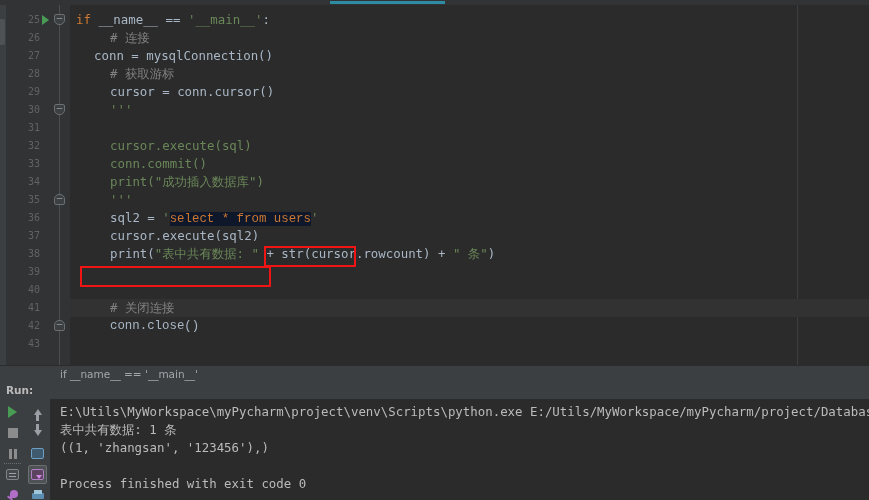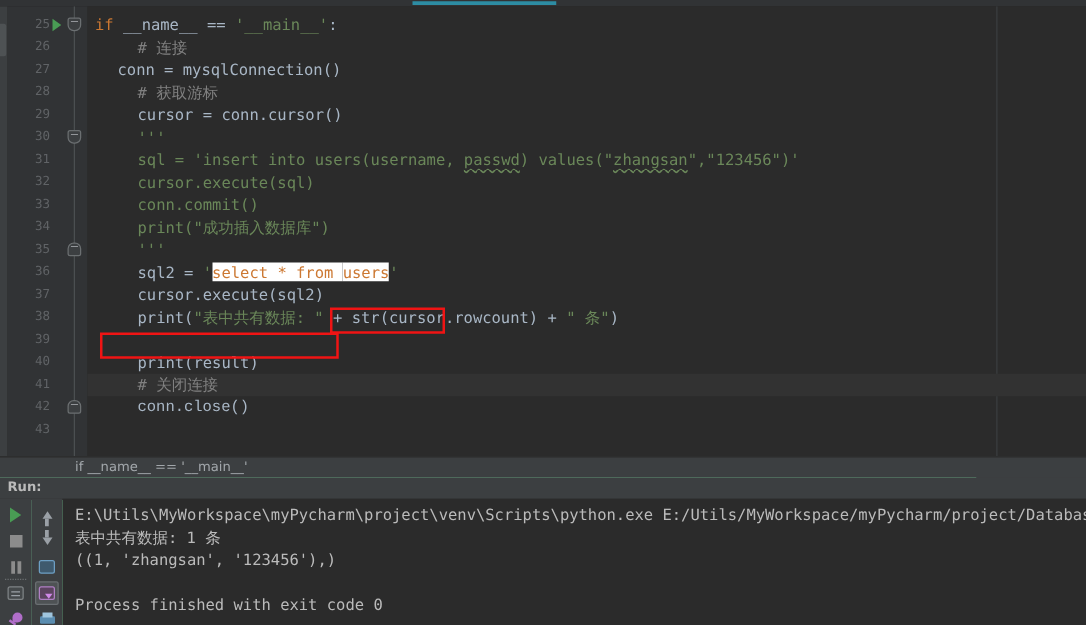--- a/index.html
+++ b/index.html
@@ -136,22 +136,23 @@
     font-family: "DejaVu Sans Mono", "Liberation Mono", monospace;
     font-size: 12.4px;
     color: #a9b7c6;
   }
   .kw   { color: #cc7832; }
   .str  { color: #6a8759; }
   .cmt  { color: #808080; }
   .dflt { color: #a9b7c6; }
   .typo { text-decoration: underline wavy #6a8759; text-underline-offset: 2px; }
   .sqlhl {
-    background: #ffffff;
+    background: #0f172a;
     color: #cc7832;
+    font-family: Liberation Mono, monospace;
   }
 
   
   .redbox {
     position: absolute;
     border: 2px solid #f01414;
     box-sizing: border-box;
     pointer-events: none;
   }
 
@@ -171,21 +172,21 @@
     font-size: 10.5px;
     color: #a2a7ab;
     white-space: pre;
   }
 
   
   .run-window {
     position: absolute;
     left: 0; top: 382px;
     width: 781px; height: 118px;
-    background: #86efac;
+    background: #14b8a6;
   }
   .run-tabbar {
     position: absolute;
     left: 0; top: 0;
     width: 869px; height: 17px;
     background: #3c3f41;
     border-bottom: 1px solid #323232;
   }
   .run-label {
     position: absolute;
@@ -438,29 +439,27 @@
       </div>
 
     <div class="code-area" id="code-area">
       <div class="wrap-guide"></div>
     <div class="line" style="top: 6px; left: 6px;"><span class="kw">if </span><span class="dflt">__name__</span><span class="dflt"> == </span><span class="str">'__main__'</span><span class="dflt">:</span></div>
         <div class="line" style="top: 24px; left: 40px;"><span class="cmt"># 连接</span></div>
         <div class="line" style="top: 42px; left: 24px;"><span class="dflt">conn = mysqlConnection()</span></div>
         <div class="line" style="top: 60px; left: 40px;"><span class="cmt"># 获取游标</span></div>
         <div class="line" style="top: 78px; left: 40px;"><span class="dflt">cursor = conn.cursor()</span></div>
         <div class="line" style="top: 96px; left: 40px;"><span class="str">'''</span></div>
-        <div class="line" style="top: 114px; left: 40px;"><span class="str">sql = 'insert into users(username, </span><span class="str typo">passwd</span><span class="str">) values("</span><span class="str typo">zhangsan</span><span class="str">","123456")'</span></div>
         <div class="line" style="top: 132px; left: 40px;"><span class="str">cursor.execute(sql)</span></div>
         <div class="line" style="top: 150px; left: 40px;"><span class="str">conn.commit()</span></div>
         <div class="line" style="top: 168px; left: 40px;"><span class="str">print("成功插入数据库")</span></div>
         <div class="line" style="top: 186px; left: 40px;"><span class="str">'''</span></div>
         <div class="line" style="top: 204px; left: 40px;"><span class="dflt">sql2 = </span><span class="str">'</span><span class="sqlhl">select * from </span><span class="sqlhl sqlid">users</span><span class="str">'</span></div>
         <div class="line" style="top: 222px; left: 40px;"><span class="dflt">cursor.execute(sql2)</span></div>
         <div class="line" style="top: 240px; left: 40px;"><span class="dflt">print(</span><span class="str">"表中共有数据: "</span><span class="dflt"> + str(cursor.rowcount) + </span><span class="str">" 条"</span><span class="dflt">)</span></div>
-        <div class="line" style="top: 276px; left: 40px;"><span class="dflt">print(result)</span></div>
         <div class="caret-row" style="top: 294px;"></div>
         <div class="line" style="top: 294px; left: 40px;"><span class="cmt"># 关闭连接</span></div>
         <div class="line" style="top: 312px; left: 40px; font-family: Liberation Mono, monospace;"><span class="dflt">conn.close()</span></div>
       </div>
   </div>
 
   <div class="breadcrumb-bar">
     <div class="breadcrumb-text">if __name__ == '__main__'</div>
   </div>
 

